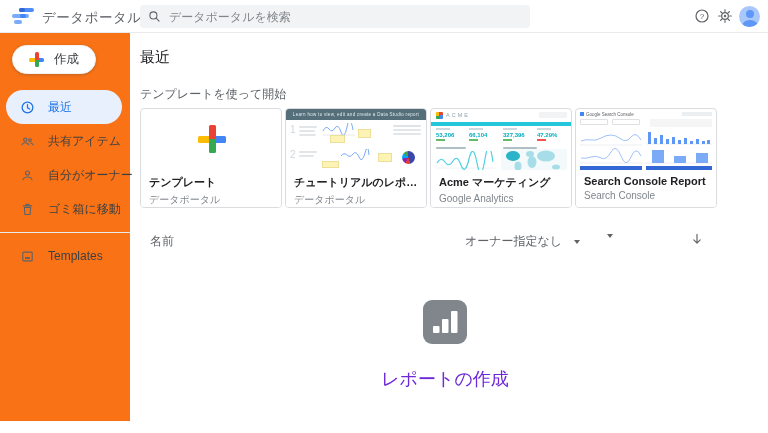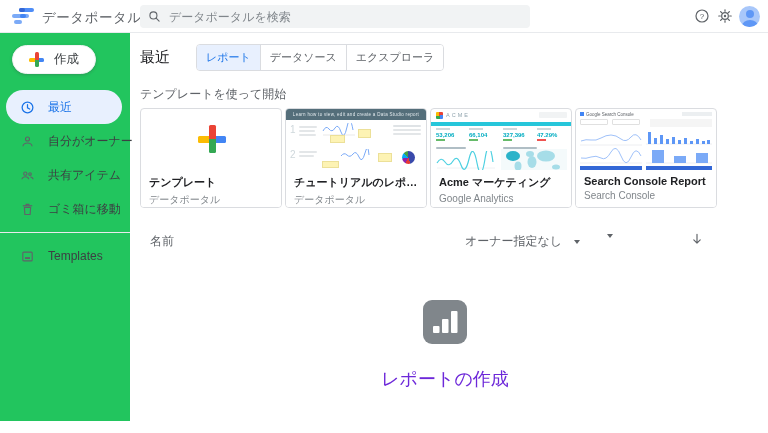--- a/index.html
+++ b/index.html
@@ -27,21 +27,21 @@
                      font-size:12px; color:#202124; margin-left:8px; }
   .searchbox input::placeholder { color:#80868b; }
   .topicon { position:absolute; top:8px; width:16px; height:16px; color:#5f6368; cursor:pointer; }
   .help { right:58px; } .gear { right:35px; }
   .avatar { position:absolute; right:8px; top:6px; width:21px; height:21px; border-radius:50%;
             background:#a8c7fa; overflow:hidden; cursor:pointer; }
   .avatar .head { position:absolute; left:6.5px; top:4px; width:8px; height:8px; border-radius:50%; background:#5e97f6; }
   .avatar .bust { position:absolute; left:2.5px; top:13.5px; width:16px; height:12px; border-radius:50%; background:#5e97f6; }
 
   
-  .sidebar { position:absolute; left:0; top:33px; width:130px; bottom:12px; background:#22c55e;text-decoration:underline; }
+  .sidebar { position:absolute; left:0; top:33px; width:130px; bottom:12px; background:#f97316;text-decoration:underline; }
   .create-btn { position:absolute; left:12px; top:12px; width:84px; height:29px; border-radius:15px;
                 background:#fff; border:1px solid #f1f3f4; box-shadow:0 1px 3px rgba(60,64,67,.3);
                 display:flex; align-items:center; justify-content:center; gap:10px; cursor:pointer; }
   .create-btn span { font-size:12.5px; color:#3c4043; }
   .gplus { position:relative; }
   .gplus .h, .gplus .v { position:absolute; border-radius:1.5px; }
   .gplus .h { background:linear-gradient(90deg,#fbbc04 0 50%,#4285f4 50% 100%); }
   .gplus .v { background:linear-gradient(#ea4335 0 50%,#34a853 50% 100%); }
   .gplus.sm { width:15px; height:15px; }
   .gplus.sm .h { top:5.5px; left:0; width:15px; height:4px; }
@@ -179,33 +179,33 @@
   <div class="nav">
     <div class="nav-item selected">
       <svg width="15" height="15" viewBox="0 0 24 24">
         <circle cx="12" cy="12" r="8.6" fill="none" stroke="currentColor" stroke-width="2"></circle>
         <path d="M12 7.5v5l3.4 2" fill="none" stroke="currentColor" stroke-width="2" stroke-linecap="round"></path>
       </svg>
       <span>最近</span>
     </div>
     <div class="nav-item">
       <svg width="15" height="15" viewBox="0 0 24 24">
-        <circle cx="12" cy="8" r="3.2" fill="none" stroke="currentColor" stroke-width="1.8"></circle>
-        <path d="M4.8 19.4c0-3.6 4.6-5 7.2-5s7.2 1.4 7.2 5" fill="none" stroke="currentColor" stroke-width="1.8"></path>
-      </svg>
-      <span>自分がオーナー</span>
-    </div>
-    <div class="nav-item">
-      <svg width="15" height="15" viewBox="0 0 24 24">
         <circle cx="8.5" cy="9" r="2.6" fill="none" stroke="currentColor" stroke-width="1.8"></circle>
         <circle cx="16" cy="9.6" r="2.1" fill="none" stroke="currentColor" stroke-width="1.8"></circle>
         <path d="M3.2 18c0-2.7 3.2-4 5.3-4s5.3 1.3 5.3 4" fill="none" stroke="currentColor" stroke-width="1.8"></path>
         <path d="M16.5 14.3c2 .2 4.3 1.3 4.3 3.7" fill="none" stroke="currentColor" stroke-width="1.8"></path>
       </svg>
       <span>共有アイテム</span>
+    </div>
+    <div class="nav-item">
+      <svg width="15" height="15" viewBox="0 0 24 24">
+        <circle cx="12" cy="8" r="3.2" fill="none" stroke="currentColor" stroke-width="1.8"></circle>
+        <path d="M4.8 19.4c0-3.6 4.6-5 7.2-5s7.2 1.4 7.2 5" fill="none" stroke="currentColor" stroke-width="1.8"></path>
+      </svg>
+      <span>自分がオーナー</span>
     </div>
     <div class="nav-item">
       <svg width="15" height="15" viewBox="0 0 24 24">
         <path d="M7 8.5h10l-.8 11.5H7.8L7 8.5z" fill="none" stroke="currentColor" stroke-width="1.8"></path>
         <line x1="4.5" y1="6" x2="19.5" y2="6" stroke="currentColor" stroke-width="1.8"></line>
         <path d="M9.8 5.8V3.8h4.4v2" fill="none" stroke="currentColor" stroke-width="1.8"></path>
       </svg>
       <span>ゴミ箱に移動</span>
     </div>
     <div class="nav-div"></div>
@@ -216,25 +216,20 @@
       </svg>
       <span>Templates</span>
     </div>
   </div>
 </div>
 
 <div class="main">
 
   <div class="recent-row">
     <div class="section-title">最近</div>
-    <div class="tabs">
-      <div class="tab selected">レポート</div>
-      <div class="tab">データソース</div>
-      <div class="tab">エクスプローラ</div>
-    </div>
   </div>
 
   <div class="tpl-row">
     <div class="tpl-start">テンプレートを使って開始</div>
   </div>
 
   <div class="cards">
 
     <div class="card">
       <span class="gplus lg blank-plus">

